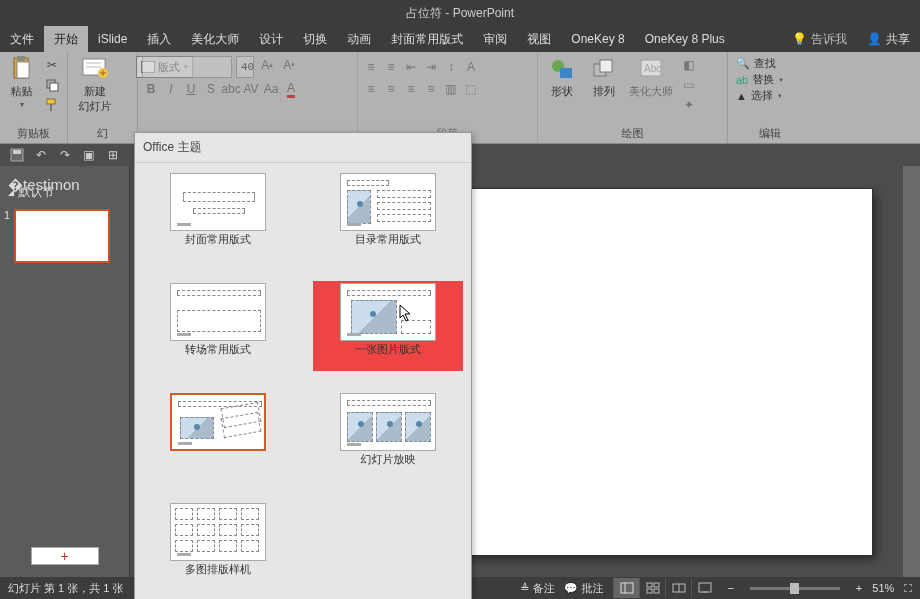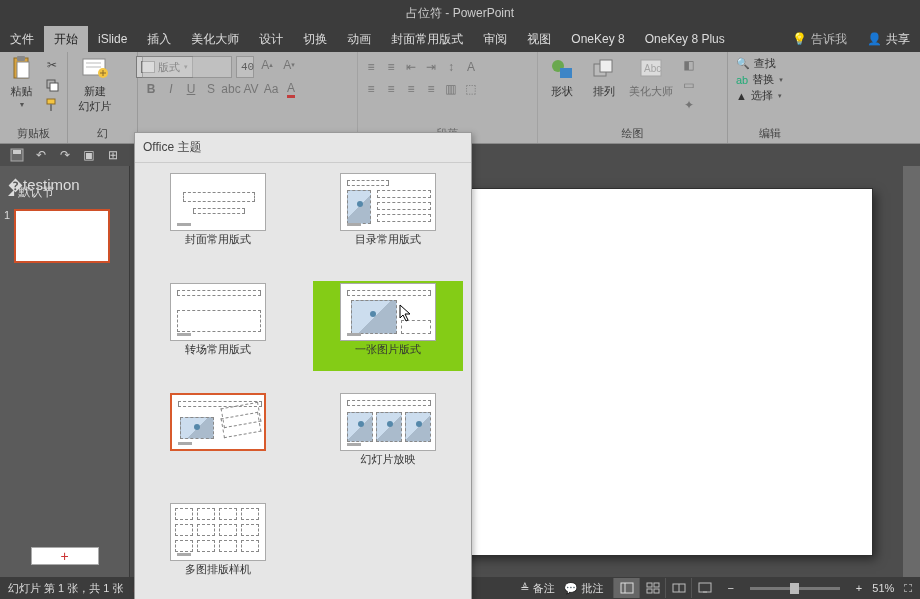--- a/index.html
+++ b/index.html
@@ -41,21 +41,21 @@
 
 .layout-btn { height:22px; border:1px solid #7a7a7a; background:#d0d0d0; display:flex; align-items:center; padding:0 4px; font-size:11px; gap:3px; margin:2px; }
 .layout-btn .lic { width:14px; height:12px; border:1px solid #777; background:#fff; position:relative; }
 
 
 .layout-panel { position:absolute; top:80px; left:134px; width:338px; background:#e6e6e6; border:1px solid #999; box-shadow:2px 2px 6px rgba(0,0,0,.25); z-index:100; }
 .lp-header { font-size:12px; color:#444; padding:6px 8px; border-bottom:1px solid #ccc; }
 .lp-grid { display:grid; grid-template-columns:repeat(2,1fr); gap:20px; padding:8px; }
 .lp-item { display:flex; flex-direction:column; align-items:center; gap:2px; padding:2px; }
 .lp-item.selected-blue .lp-thumb { border:2px solid #d85a2c; }
-.lp-item.hovered { background:#84cc16; }
+.lp-item.hovered { background:#ef4444; }
 .lp-thumb { width:96px; height:58px; background:#fff; border:1px solid #aaa; position:relative; padding:6px; }
 .lp-label { font-size:11px; color:#333; text-align:center; line-height:1.2; min-height:26px; }
 
 .db { position:absolute; border:1px dashed #888; }
 
 
 .qat { height:22px; background:#4d4d4d; display:flex; align-items:center; gap:6px; padding:0 8px; color:#ccc; font-size:12px; }
 .qat .qbtn { width:18px; height:18px; display:flex; align-items:center; justify-content:center; }
 
 

